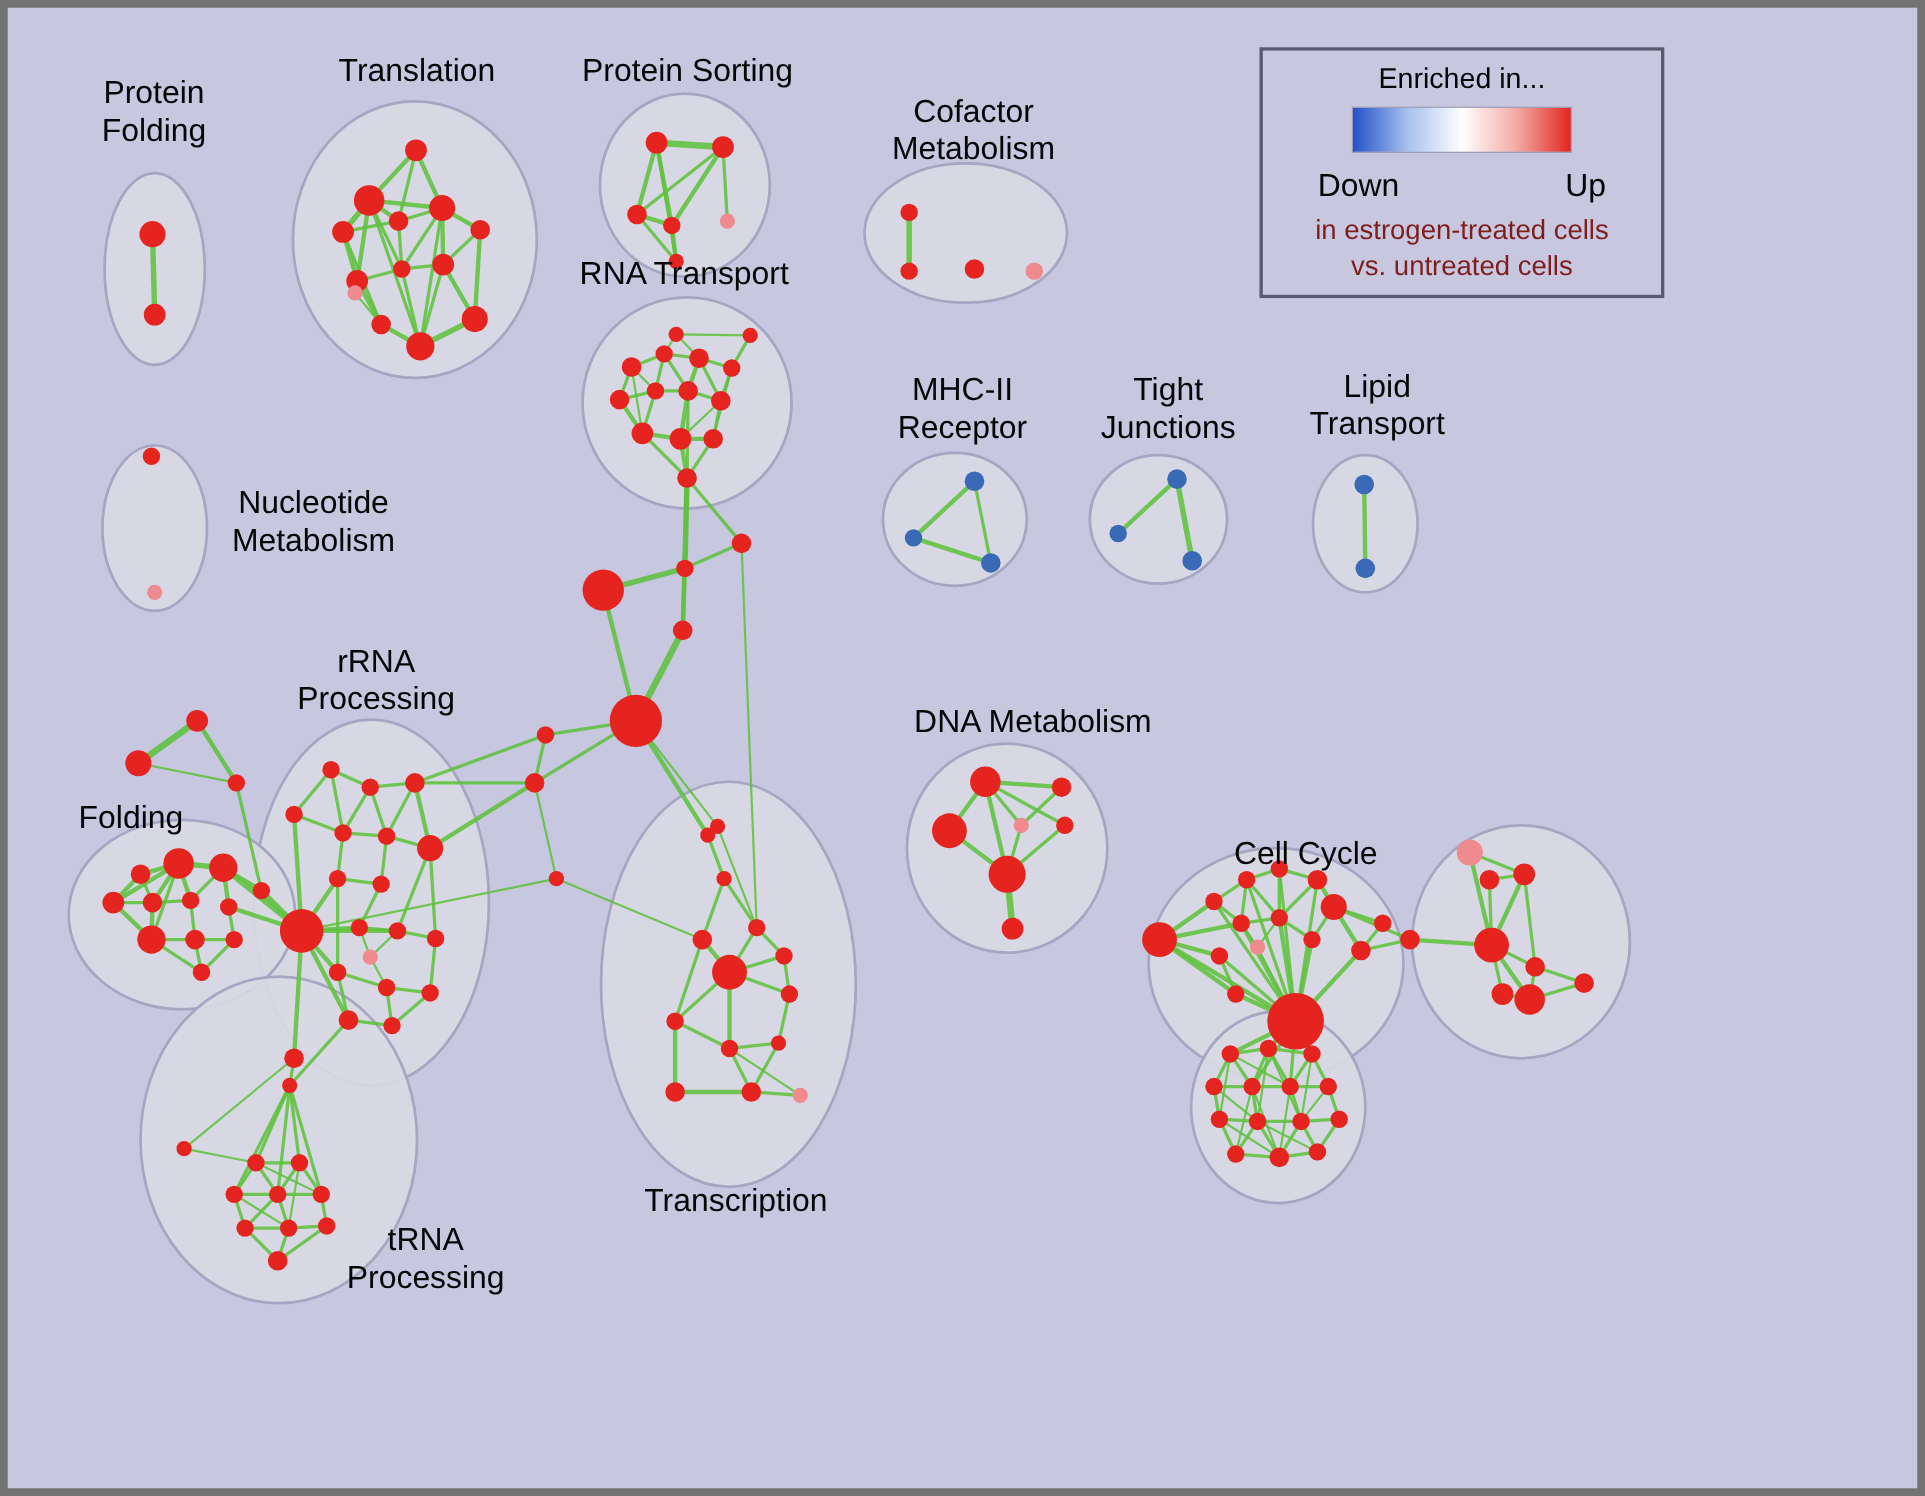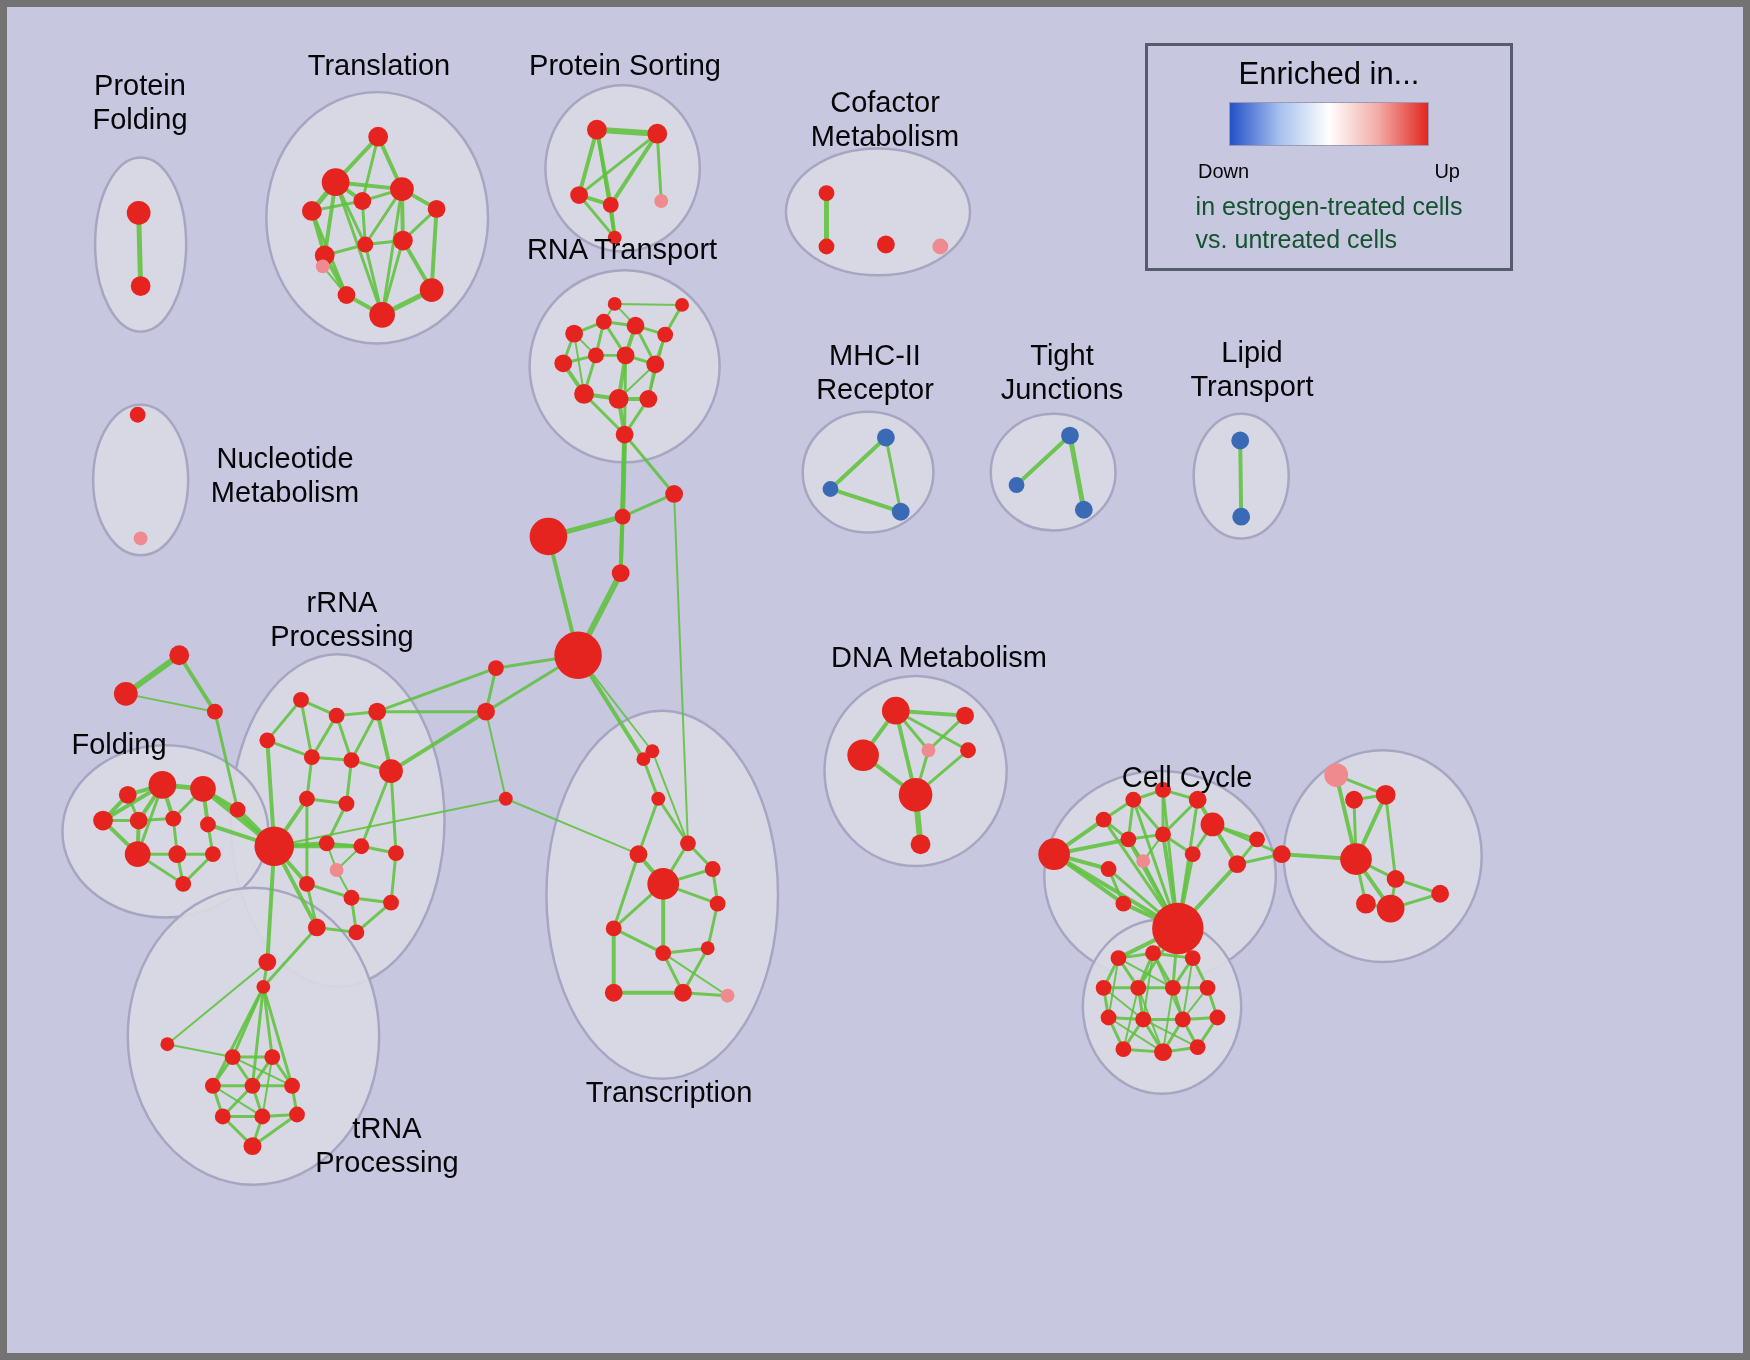--- a/index.html
+++ b/index.html
@@ -29,29 +29,29 @@
     left:1138px; top:36px;
     width:368px; height:228px;
     border:3px solid #565b6e;
     box-sizing:border-box;
     z-index:3;
     display:flex;
     flex-direction:column;
     align-items:center;
     padding:8px 16px 10px 16px;
   }
-  .legend-title { font-size:31px; color:#060608; margin-top:2px; }
+  .legend-title { font-size:26px; color:#060608; margin-top:2px; }
   .legend-bar { width:200px; height:44px; margin-top:10px; border:1px solid #9a9ab2; box-sizing:border-box; }
   .legend-scale-row {
     display:flex; justify-content:space-between;
-    width:262px; font-size:20px; color:#060608; margin-top:14px;
+    width:262px; font-size:29px; color:#060608; margin-top:14px;
   }
   .legend-caption {
     font-size:25px; line-height:1.3; margin-top:7px;
-    text-align:left; white-space:pre-line; color:#14532d;
+    text-align:center; white-space:pre-line; color:#7f1d1d;
   }
 </style>
 </head>
 <body>
 
 <div class="figure">
 
   <svg id="network-svg" viewBox="0 0 1750 1360">
       <ellipse cx="133" cy="240" rx="46" ry="88" fill="#d9d9e4" fill-opacity="0.92" stroke="#a6a6c2" stroke-width="2.5"></ellipse>
       <ellipse cx="372" cy="213" rx="112" ry="127" fill="#d9d9e4" fill-opacity="0.92" stroke="#a6a6c2" stroke-width="2.5"></ellipse>

